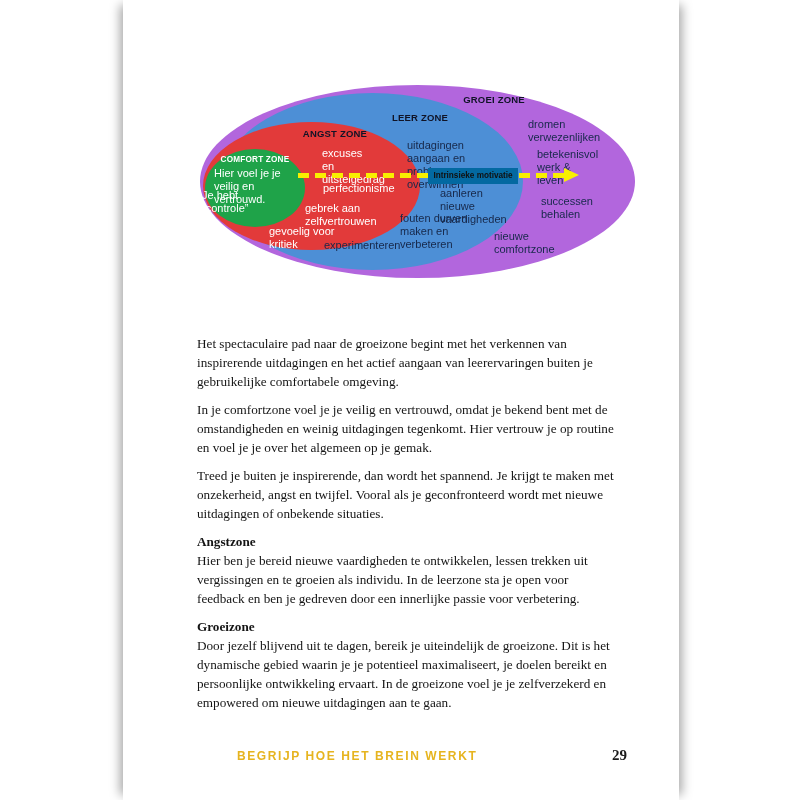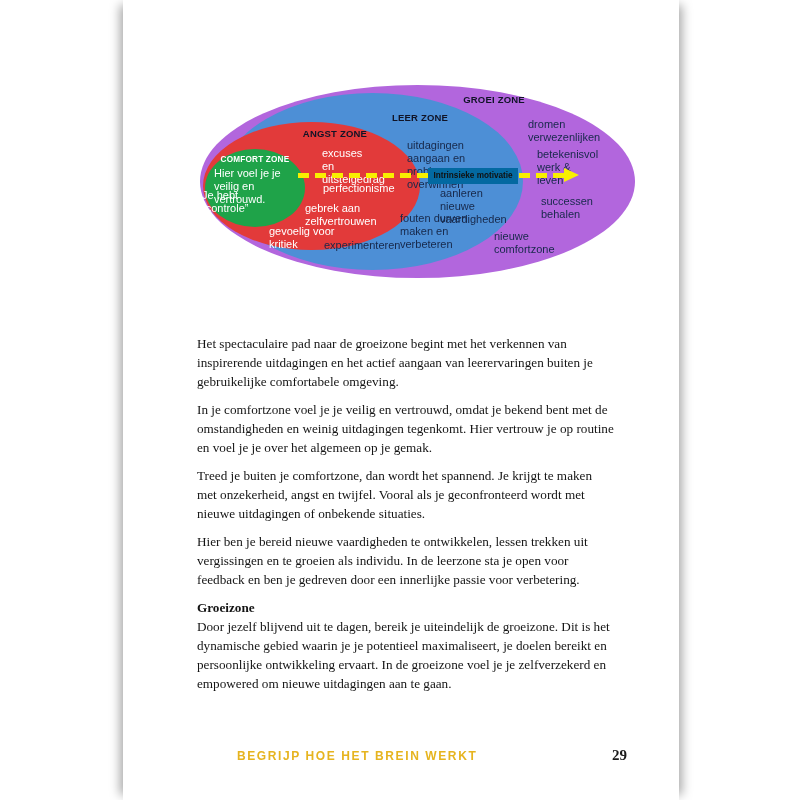--- a/index.html
+++ b/index.html
@@ -78,22 +78,23 @@
 
     <div class="d-item navy" style="left:328px;top:33px;width:62px;">dromen verwezenlijken</div>
     <div class="d-item navy" style="left:337px;top:63px;width:58px;">betekenisvol werk &amp; leven</div>
     <div class="d-item navy" style="left:341px;top:110px;width:48px;">successen behalen</div>
   </div>
 
   <div class="body-text">
     <p>Het spectaculaire pad naar de groeizone begint met het verkennen van inspirerende uitdagingen en het actief aangaan van leerervaringen buiten je gebruikelijke comfortabele omgeving.</p>
 
     <p>In je comfortzone voel je je veilig en vertrouwd, omdat je bekend bent met de omstandigheden en weinig uitdagingen tegenkomt. Hier vertrouw je op routine en voel je je over het algemeen op je gemak.</p>
-    <p>Treed je buiten je comfortzone, dan wordt het spannend. Je krijgt te maken met onzekerheid, angst en twijfel. Vooral als je geconfronteerd wordt met nieuwe uitdagingen of onbekende situaties.</p>
+    <p>Treed je buiten je inspirerende, dan wordt het spannend. Je krijgt te maken met onzekerheid, angst en twijfel. Vooral als je geconfronteerd wordt met nieuwe uitdagingen of onbekende situaties.</p>
 
+    <h3>Angstzone</h3>
 
     <p>Hier ben je bereid nieuwe vaardigheden te ontwikkelen, lessen trekken uit vergissingen en te groeien als individu. In de leerzone sta je open voor feedback en ben je gedreven door een innerlijke passie voor verbetering.</p>
 
     <h3>Groeizone</h3>
     <p>Door jezelf blijvend uit te dagen, bereik je uiteindelijk de groeizone. Dit is het dynamische gebied waarin je je potentieel maximaliseert, je doelen bereikt en persoonlijke ontwikkeling ervaart. In de groeizone voel je je zelfverzekerd en empowered om nieuwe uitdagingen aan te gaan.</p>
   </div>
 
   <div class="footer">
     <span class="footer-title">BEGRIJP HOE HET BREIN WERKT</span>
     <span class="page-number">29</span>

